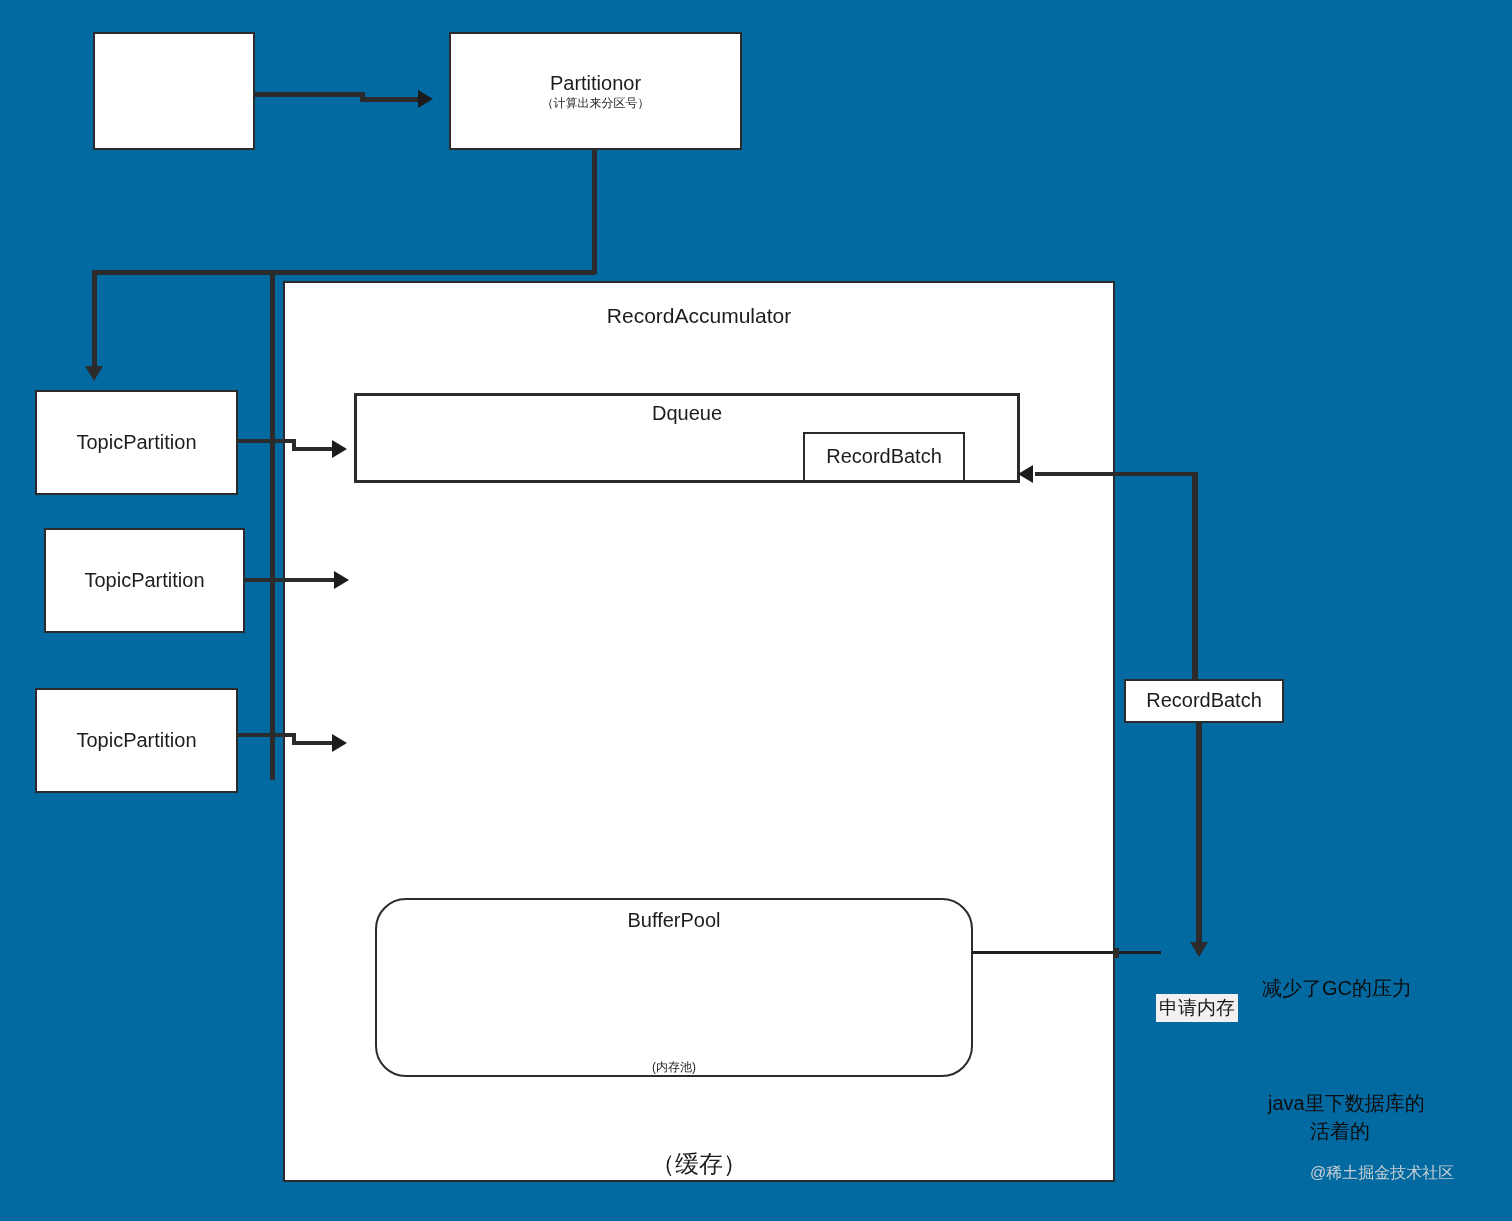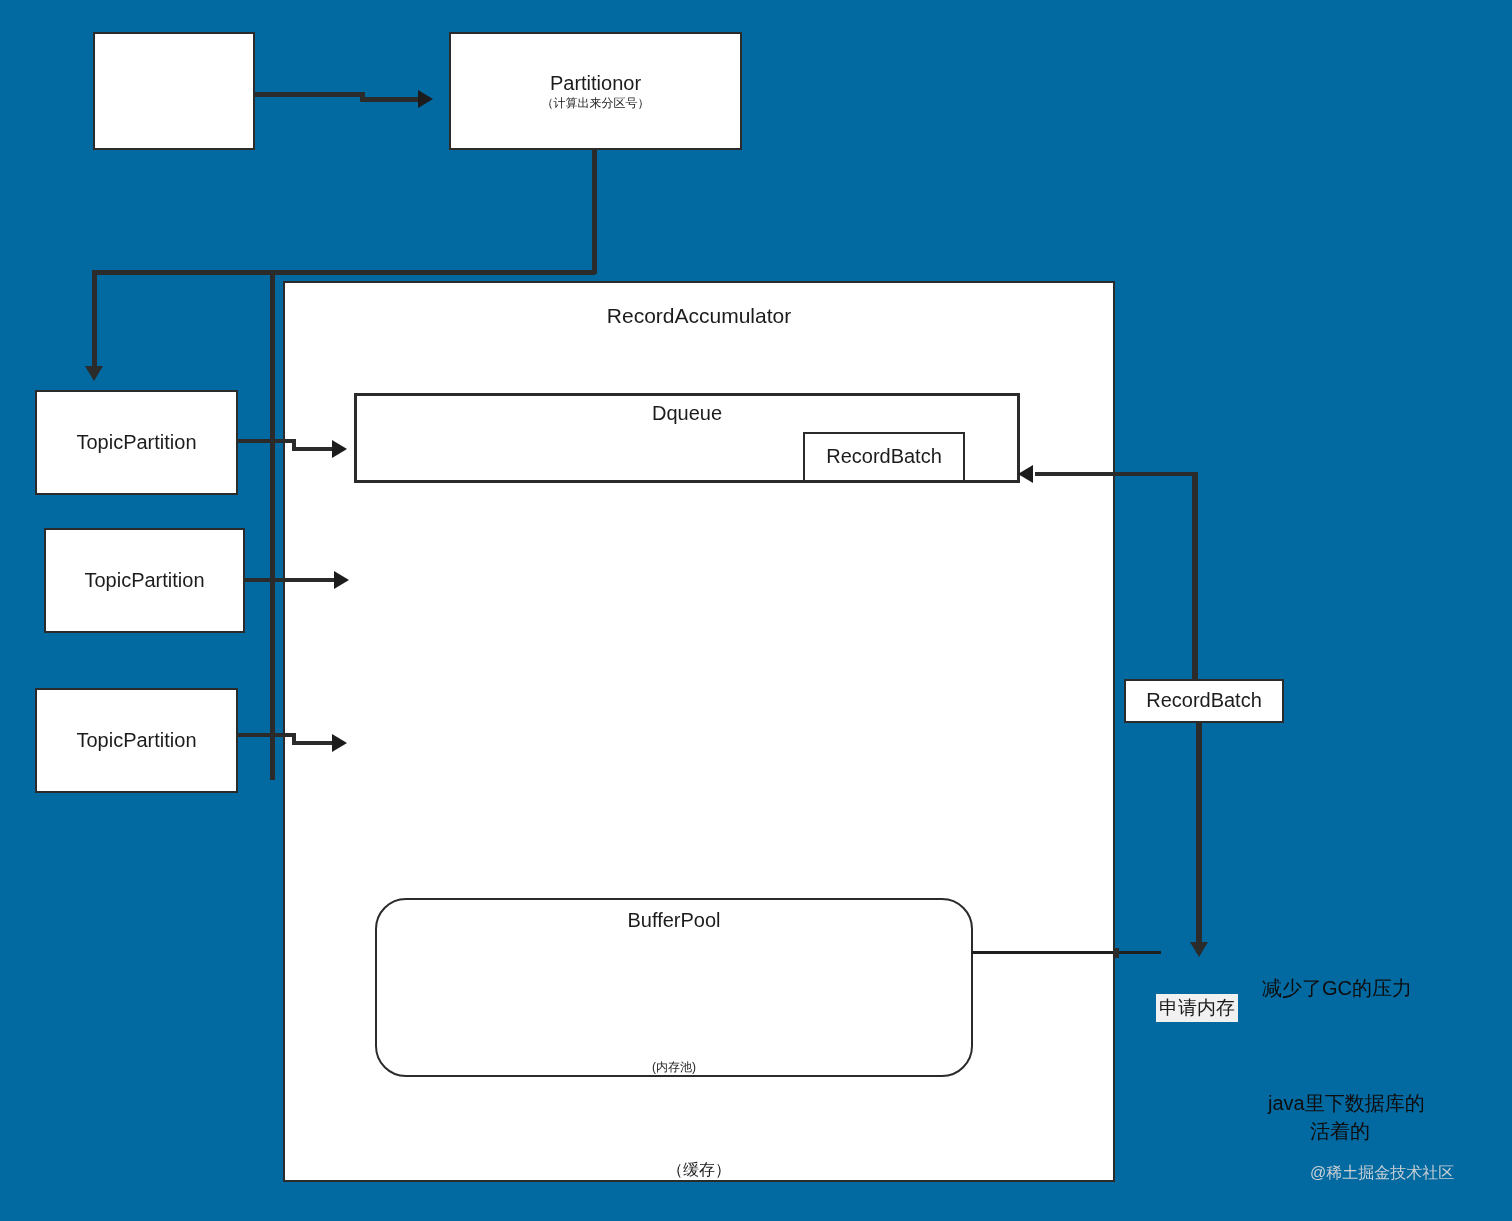--- a/index.html
+++ b/index.html
@@ -100,21 +100,21 @@
     <span class="t2">（计算出来分区号）</span>
   </div>
 
   <div class="ln v" style="left:592px;top:150px;width:5px;height:124px;"></div>
   <div class="ln h" style="left:92px;top:270px;width:503px;height:5px;"></div>
   <div class="ln v" style="left:92px;top:270px;width:5px;height:100px;"></div>
   <div class="arrow down" style="left:85px;top:366px;"></div>
 
   <div class="box top" id="record-accumulator-box">
     <span class="t1" style="font-size:21px;">RecordAccumulator</span>
-    <span class="t2" style="font-size:16px;">（缓存）</span>
+    <span class="t2" style="font-size:24px;">（缓存）</span>
   </div>
 
   <div class="box top" id="dqueue-box">
     <span class="t1">Dqueue</span>
   </div>
 
   <div class="box center" id="recordbatch-inner-box">
     <span class="t1">RecordBatch</span>
   </div>
 

